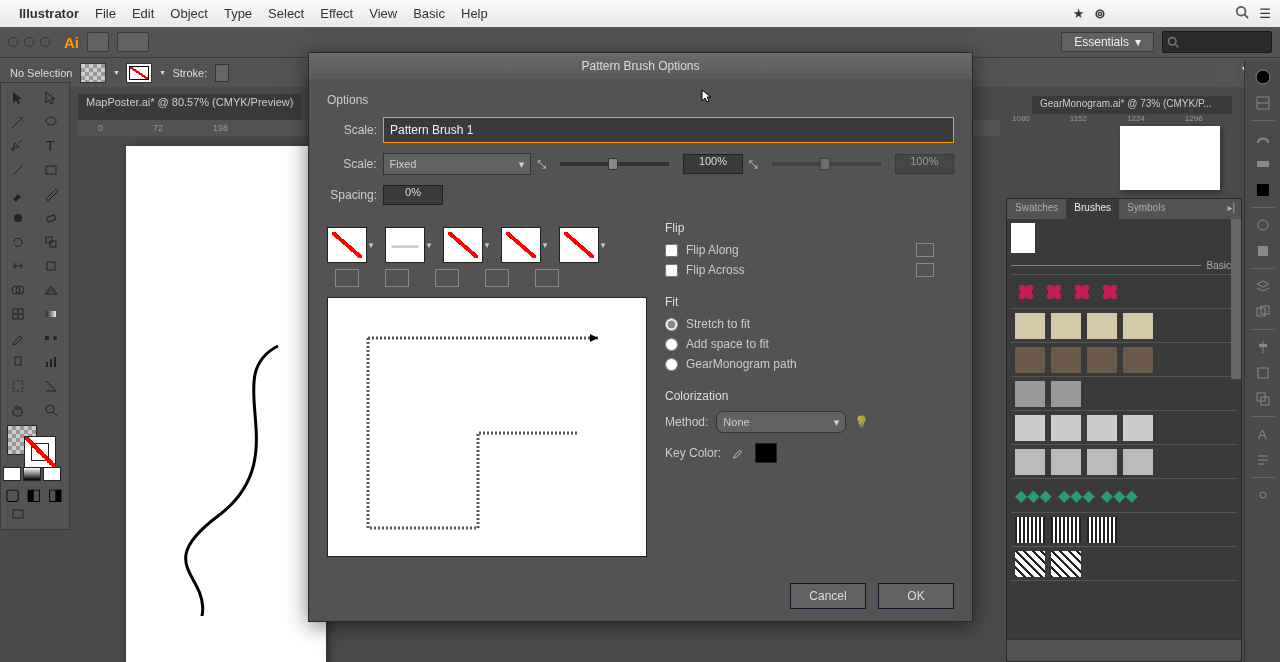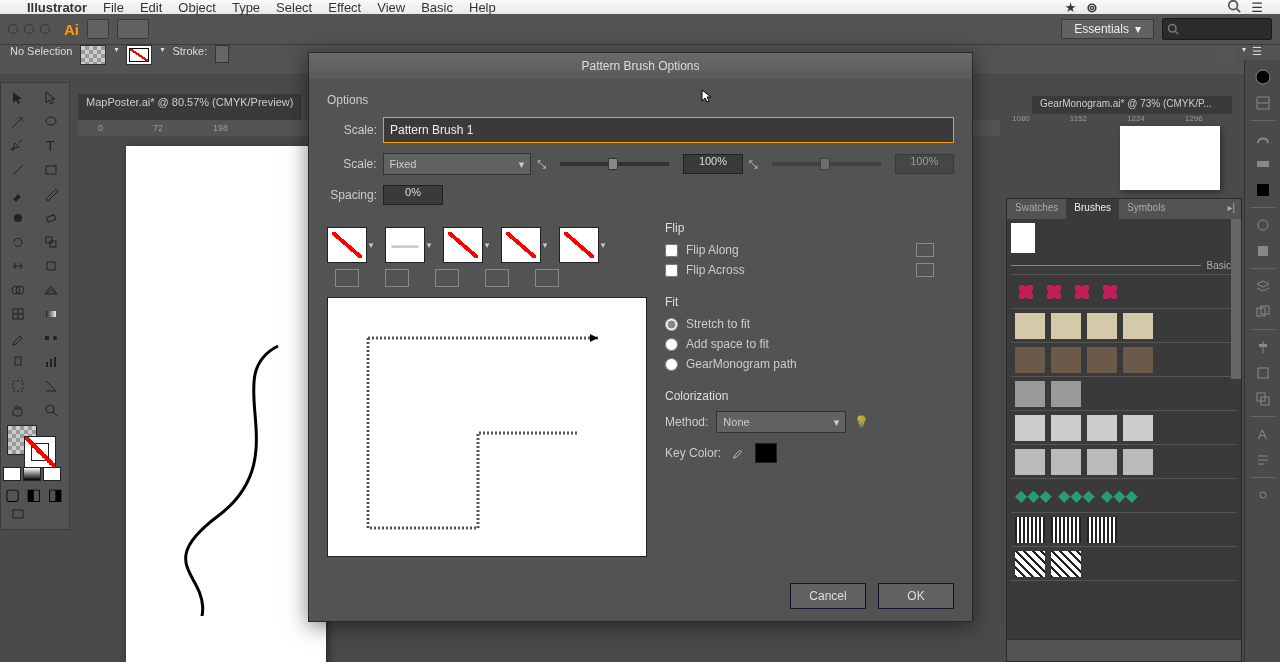--- a/index.html
+++ b/index.html
@@ -1,36 +1,36 @@
 <!DOCTYPE html>
 <html><head>
 <meta charset="utf-8">
 <style>
 * { margin: 0; padding: 0; box-sizing: border-box; font-family: -apple-system, "Helvetica Neue", Arial, sans-serif; }
 body { width: 1280px; height: 662px; background: #4a4a4a; overflow: hidden; position: relative; }
 
 
-.mac-menubar { height: 14px; background: linear-gradient(#fafafa, #e8e8e8); display: flex; align-items: center; padding: 0 17px; font-size: 13px; color: #333; }
+.mac-menubar { height: 27px; background: linear-gradient(#fafafa, #e8e8e8); display: flex; align-items: center; padding: 0 9px; font-size: 13px; color: #333; }
 .mac-menubar .apple { margin-right: 10px; font-size: 15px; }
 .mac-menubar .app-name { font-weight: bold; margin-right: 16px; }
 .mac-menubar .menu-item { margin-right: 16px; cursor: default; }
 .mac-menubar .right { margin-left: auto; display: flex; align-items: center; gap: 10px; }
 
 
 .app-bar { height: 30px; background: #535353; display: flex; align-items: center; padding: 0 8px; gap: 8px; }
 .traffic { display: flex; gap: 6px; }
 .traffic span { width: 10px; height: 10px; border-radius: 50%; background: #555; border: 1px solid #333; }
 .ai-logo { color: #ff9a00; font-weight: bold; font-size: 15px; margin-left: 6px; }
 .app-bar .btn { width: 22px; height: 20px; background: #616161; border: 1px solid #3a3a3a; border-radius: 2px; }
 .workspace { margin-left: auto; background: #616161; border: 1px solid #3a3a3a; padding: 2px 12px; font-size: 12px; color: #eee; display: flex; align-items: center; gap: 6px; }
 .search-box { width: 110px; height: 22px; background: #2b2b2b; border: 1px solid #1a1a1a; border-radius: 2px; display: flex; align-items: center; padding: 0 4px; }
 .search-box svg { opacity: 0.6; }
 
 
-.control-bar { height: 30px; background: #535353; border-top: 1px solid #3a3a3a; display: flex; padding: 0 10px; font-size: 11px; color: #ddd; gap: 8px; }
+.control-bar { height: 30px; background: #535353; border-top: 1px solid #3a3a3a; display: flex; align-items: center; padding: 0 10px; font-size: 11px; color: #ddd; gap: 8px; }
 .cb-swatch { width: 26px; height: 20px; border: 1px solid #333; background: #555; display: flex; align-items: center; justify-content: center; }
 .cb-swatch.trans { background: repeating-conic-gradient(#999 0 25%, #ccc 0 50%) 0 0/8px 8px; }
 .cb-line { width: 26px; height: 20px; border: 1px solid #333; background: #fff; position: relative; }
 .cb-line::after { content: ""; position: absolute; inset: 2px; border: 1px solid #000; background: linear-gradient(to top right, transparent 45%, red 45%, red 55%, transparent 55%); }
 
 
 .tools { position: absolute; left: 0; top: 82px; width: 70px; background: #535353; border: 1px solid #3a3a3a; padding: 4px 2px; display: grid; grid-template-columns: 1fr 1fr; gap: 2px; }
 .tools .tool { width: 30px; height: 22px; display: flex; align-items: center; justify-content: center; cursor: pointer; }
 .tools .tool svg { width: 16px; height: 16px; }
 .tools .fill-stroke { grid-column: 1/3; height: 42px; position: relative; }
@@ -471,21 +471,21 @@
             <span>Add space to fit</span>
           </div>
         <div class="radio-row">
             <input type="radio" name="fit" style="">
             <span>GearMonogram path</span>
           </div>
 
         <div class="group-label" style="margin-top:18px;">Colorization</div>
         <div class="form-row" style="gap:8px;">
           <span>Method:</span>
-          <div class="dropdown" style="width:130px;">
+          <div class="dropdown" style="width:130px;border-radius:7px;">
             <span>None</span>
             <span>▾</span>
           </div>
           <span style="opacity:0.6;">💡</span>
         </div>
         <div class="form-row" style="gap:10px;">
           <span>Key Color:</span>
           <span>
             <svg width="14" height="14" viewBox="0 0 16 16">
                 <path d="M4 12l6-6 2 2-6 6-3 1z" fill="none" stroke="#ccc"></path>

